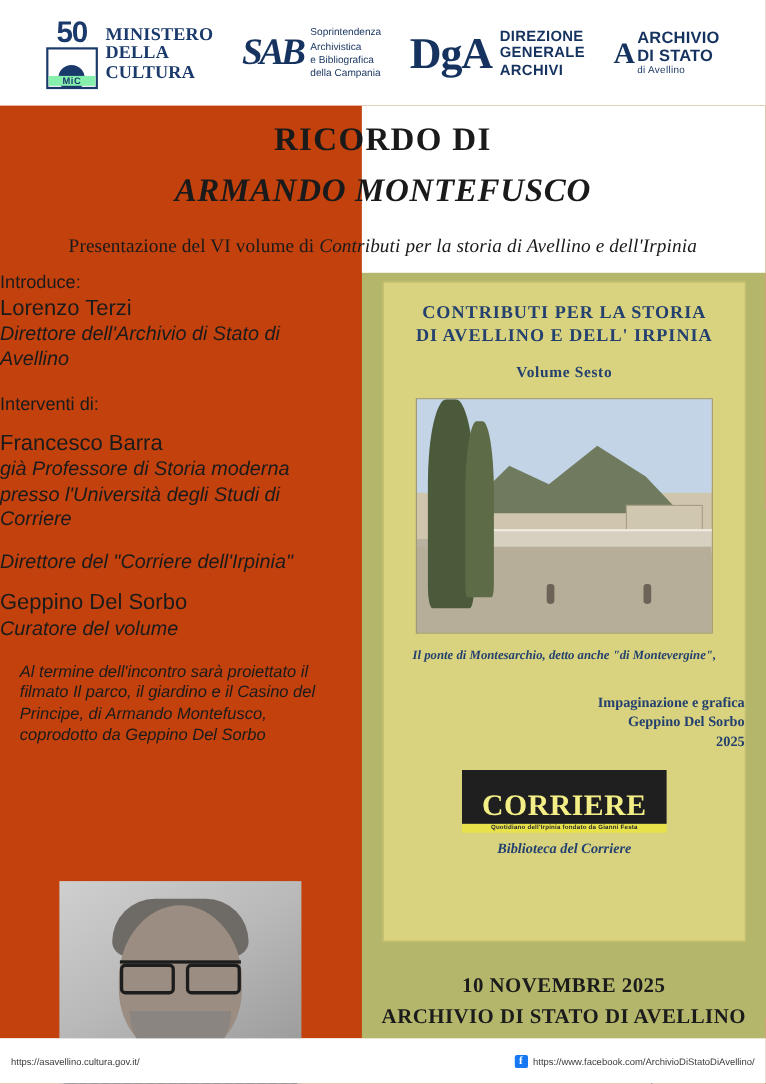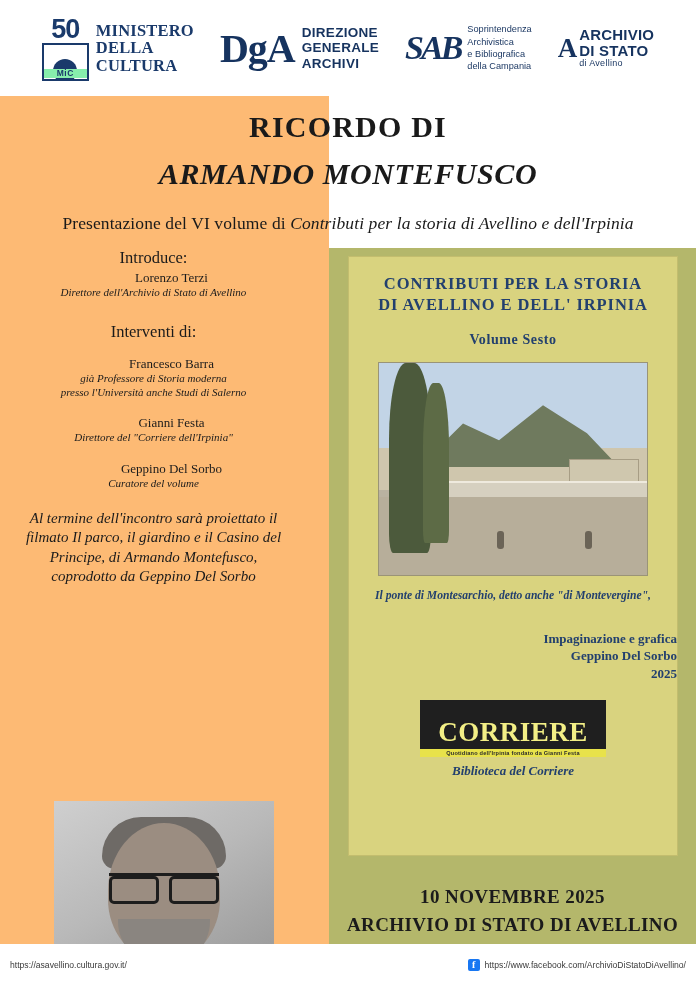--- a/index.html
+++ b/index.html
@@ -66,21 +66,21 @@
     font-size: 27px; color: #16335f; font-weight: bold; letter-spacing: -3px;
   }
   .asav-text { color: #16335f; line-height: 1.08; }
   .asav-text .l1 { font-size: 15px; font-weight: bold; letter-spacing: .2px; }
   .asav-text .l2 { font-size: 15px; font-weight: bold; letter-spacing: .2px; }
   .asav-text .l3 { font-size: 9px; letter-spacing: .3px; }
 
   
   .content {
     position: absolute; top: 96px; left: 0; width: 696px; height: 848px;
-    background: #fdba74;
+    background: #c2410c;
   }
   .right-panel {
     position: absolute; left: 329px; top: 0; width: 367px; height: 848px;
     background: #b4b76b;
   }
   .top-white-right {
     position: absolute; left: 329px; top: 0; width: 367px; height: 152px;
     background: #ffffff;
   }
   .title-wrap {
@@ -98,28 +98,27 @@
   }
   .subtitle {
     font-family: "Liberation Serif", serif;
     font-size: 17.5px; color: #1a1a1a; margin-top: 22px; letter-spacing: .1px;
   }
   .subtitle i { font-style: italic; }
 
   
   .left-col {
     position: absolute; left: 0; top: 152px; width: 307px;
-    text-align: center;
-    font-family: Liberation Serif, serif;
+    font-family: Liberation Sans, sans-serif;
     color: #1b1b1b;
   }
   .blk { margin-bottom: 16px; }
   .lbl { font-size: 16.5px; margin-bottom: 2px; }
-  .nm { font-size: 13px; padding-left: 36px; }
-  .it { font-style: italic; font-size: 11px; line-height: 1.25; }
+  .nm { font-size: 20px; }
+  .it { font-style: italic; font-size: 18px; line-height: 1.25; }
   .sec-head { font-size: 16.5px; margin: 22px 0 14px; }
   .closing {
     font-style: italic; font-size: 15px; line-height: 1.3;
     padding: 0 18px; margin-top: 18px;
   }
   .photo {
     position: absolute; left: 54px; top: 705px; width: 220px; height: 220px;
     background: linear-gradient(150deg,#cfcfcf 0%, #b9b9b9 40%, #8d8d8d 100%);
     overflow: hidden;
   }
@@ -289,38 +288,38 @@
         </div>
       </div>
       <div class="min-text">
         <div>MINISTERO</div>
         <div>DELLA</div>
         <div>CULTURA</div>
       </div>
     </div>
 
     <div class="logo-block">
-      <div class="dga">DgA</div>
-      <div class="dga-text">
-        <div>DIREZIONE</div>
-        <div>GENERALE</div>
-        <div>ARCHIVI</div>
-      </div>
-    </div>
-
-    <div class="logo-block">
       <div class="sab-mark">SAB</div>
       <div class="sab-text">
         <div>Soprintendenza</div>
         <div>Archivistica</div>
         <div>e Bibliografica</div>
         <div>della Campania</div>
       </div>
     </div>
 
+    <div class="logo-block">
+      <div class="dga">DgA</div>
+      <div class="dga-text">
+        <div>DIREZIONE</div>
+        <div>GENERALE</div>
+        <div>ARCHIVI</div>
+      </div>
+    </div>
+
     <div class="asav-wrap">
       <div class="asav-mark">A</div>
       <div class="asav-text">
         <div class="l1">ARCHIVIO</div>
         <div class="l2">DI STATO</div>
         <div class="l3">di Avellino</div>
       </div>
     </div>
 
   </div>
@@ -342,25 +341,24 @@
         <div class="lbl">Introduce:</div>
         <div class="nm">Lorenzo Terzi</div>
         <div class="it">Direttore dell'Archivio di Stato di Avellino</div>
       </div>
 
       <div class="sec-head">Interventi di:</div>
 
       <div class="blk">
         <div class="nm">Francesco Barra</div>
         <div class="it">già Professore di Storia moderna</div>
-        <div class="it">presso l'Università anche Studi di Salerno</div>
+        <div class="it">presso l'Università degli Studi di Corriere</div>
       </div>
 
       <div class="blk">
-        <div class="nm">Gianni Festa</div>
         <div class="it">Direttore del "Corriere dell'Irpinia"</div>
       </div>
 
       <div class="blk">
         <div class="nm">Geppino Del Sorbo</div>
         <div class="it">Curatore del volume</div>
       </div>
 
       <div class="closing">Al termine dell'incontro sarà proiettato il filmato Il parco, il giardino e il Casino del Principe, di Armando Montefusco, coprodotto da Geppino Del Sorbo</div>
     </div>

